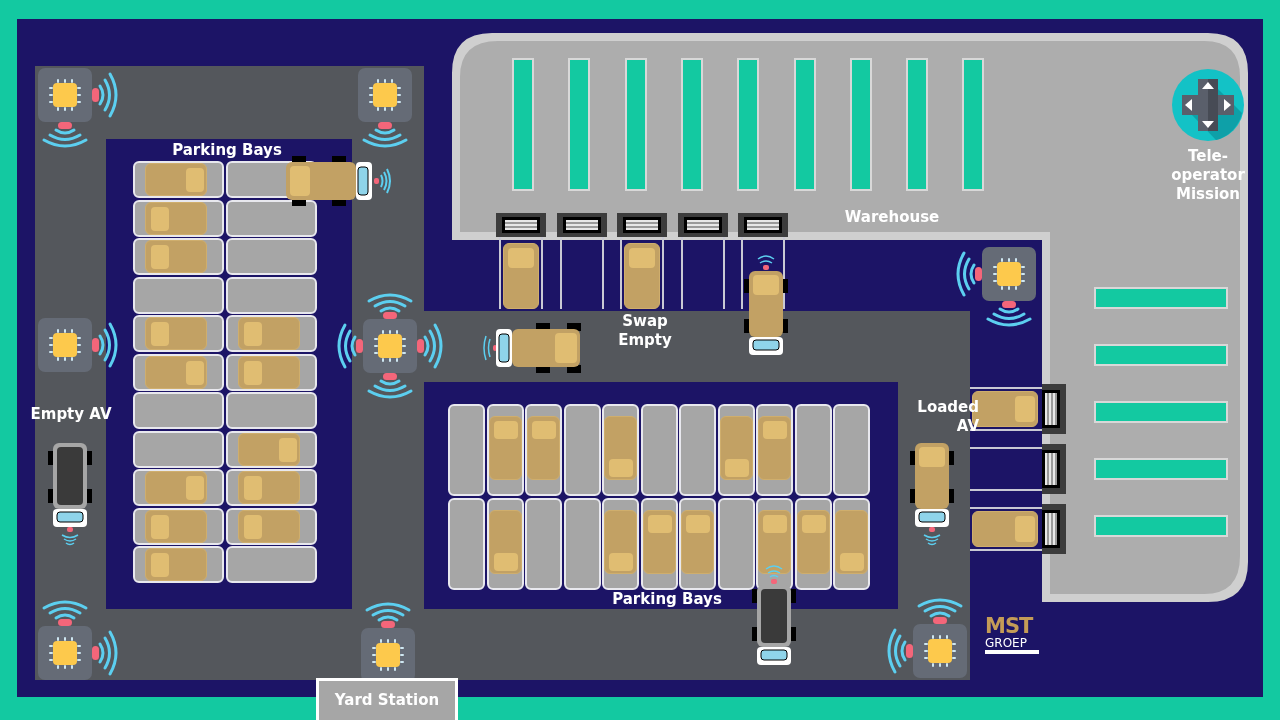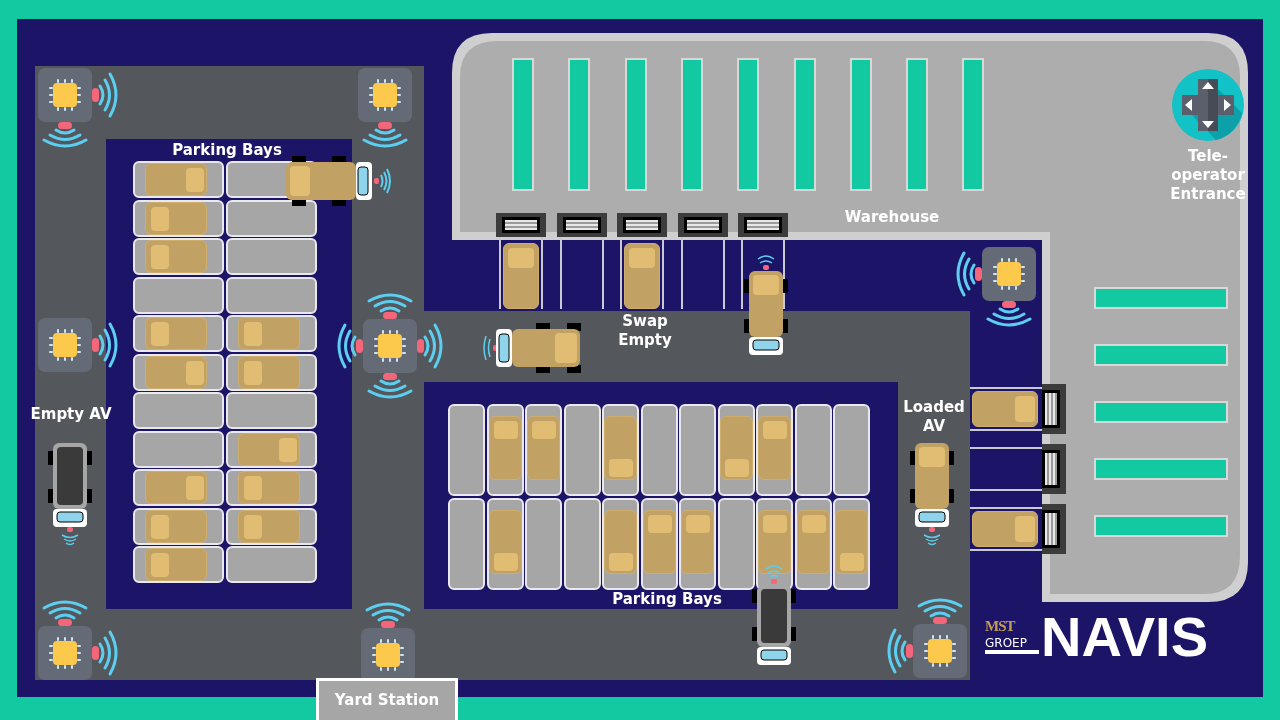--- a/index.html
+++ b/index.html
@@ -65,21 +65,21 @@
         <rect x="26" y="10" width="20" height="52" fill="#5a5f6b"></rect>
         <rect x="10" y="26" width="52" height="20" fill="#5a5f6b"></rect>
         <rect x="36" y="10" width="10" height="52" fill="#474b55"></rect>
         <polygon points="36,13 42,20 30,20" fill="#fff"></polygon>
         <polygon points="36,59 42,52 30,52" fill="#fff"></polygon>
         <polygon points="13,36 20,30 20,42" fill="#fff"></polygon>
         <polygon points="59,36 52,30 52,42" fill="#fff"></polygon>
       </svg>
       <div class="lbl" style="left:0;top:78px;width:96px;">Tele-
 operator
-Entrance</div>
+Mission</div>
     </div>
   </div>
 
   <div id="docks-top">
       <div class="dock" style="left: 482px; top: 214px; width: 44px; height: 76px; border-left: 2px solid rgb(201, 201, 212); border-right: 2px solid rgb(201, 201, 212); box-sizing: border-box;"></div>
       <div class="dock" style="left: 479px; top: 194px; width: 50px; height: 24px; background: rgb(60, 60, 60);">
         <div style="position: absolute; left: 6px; top: 4px; width: 38px; height: 16px; background: repeating-linear-gradient(rgb(232, 232, 232) 0px, rgb(232, 232, 232) 2px, rgb(154, 154, 154) 2px, rgb(154, 154, 154) 4px); border: 3px solid rgb(0, 0, 0); box-sizing: border-box;"></div>
       </div>
       <div class="car" style="left: 486px; top: 224px; width: 36px; height: 66px;">
         <div class="cab" style="left: 4px; top: 4px; width: 26px; height: 20px;"></div>
@@ -247,21 +247,21 @@
       <div class="car" style="left: 818px; top: 491px; width: 33px; height: 64px;">
         <div class="cab" style="left: 4px; top: 42px; width: 24px; height: 18px;"></div>
       </div>
     </div>
 
   <div class="lbl" style="left:140px;top:122px;width:140px;">Parking Bays</div>
   <div class="lbl" style="left:580px;top:571px;width:140px;">Parking Bays</div>
   <div class="lbl" style="left:588px;top:293px;width:80px;">Swap
 Empty</div>
   <div class="lbl" style="left:4px;top:386px;width:100px;">Empty AV</div>
-  <div class="lbl" style="left:872px;top:379px;width:90px;">Loaded
+  <div class="lbl" style="left:872px;top:379px;width:90px;text-align:right;">Loaded
 AV</div>
 
   <svg class="abs" style="left:265px;top:135px" width="110" height="54" viewBox="0 0 110 54">
     <rect x="10" y="2" width="14" height="8" fill="#000"></rect>
       <rect x="50" y="2" width="14" height="8" fill="#000"></rect>
     <rect x="10" y="44" width="14" height="8" fill="#000"></rect>
       <rect x="50" y="44" width="14" height="8" fill="#000"></rect>
     <rect x="4" y="8" width="70" height="38" rx="6" fill="#c2a164"></rect>
     <rect x="8" y="12" width="20" height="30" rx="4" fill="#e0bd72"></rect>
     <rect x="74" y="8" width="16" height="38" rx="4" fill="#fff"></rect>
@@ -506,19 +506,18 @@
         <div class="nub" style="left: -7px; top: 20px; width: 7px; height: 14px;"></div>
         <div class="nub" style="left: 20px; top: -7px; width: 14px; height: 7px;"></div>
         <svg width="54" height="54" style="position: absolute; left: 0px; top: 0px; overflow: visible;">
           <path d="M-8 18 Q-14 27 -8 36 M-13 12 Q-22 27 -13 42 M-18 6 Q-30 27 -18 48" stroke="#5ccff0" stroke-width="3" fill="none" stroke-linecap="round"></path>
           <path d="M18 -8 Q27 -14 36 -8 M12 -13 Q27 -22 42 -13 M6 -18 Q27 -30 48 -18" stroke="#5ccff0" stroke-width="3" fill="none" stroke-linecap="round"></path>
         </svg>
       </div>
     </div>
 
   <div class="abs" style="left:968px;top:597px;width:54px;height:48px;">
-    <div style="color:#c49c57;font-weight:bold;font-size:15px;line-height:20px;letter-spacing:-1px;font-family:Liberation Serif, serif;">MST</div>
+    <div style="color:#c49c57;font-weight:bold;font-size:21px;line-height:20px;letter-spacing:-1px;">MST</div>
     <div style="color:#fff;font-size:12px;line-height:14px;border-bottom:4px solid #fff;">GROEP</div>
   </div>
-  <div class="abs" style="left:1024px;top:588px;color:#fff;font-weight:bold;font-size:56px;line-height:60px;font-family:'Liberation Sans',sans-serif;">NAVIS</div>
 </div>
 
 <div class="yard">Yard Station</div>
 
 </body></html>

